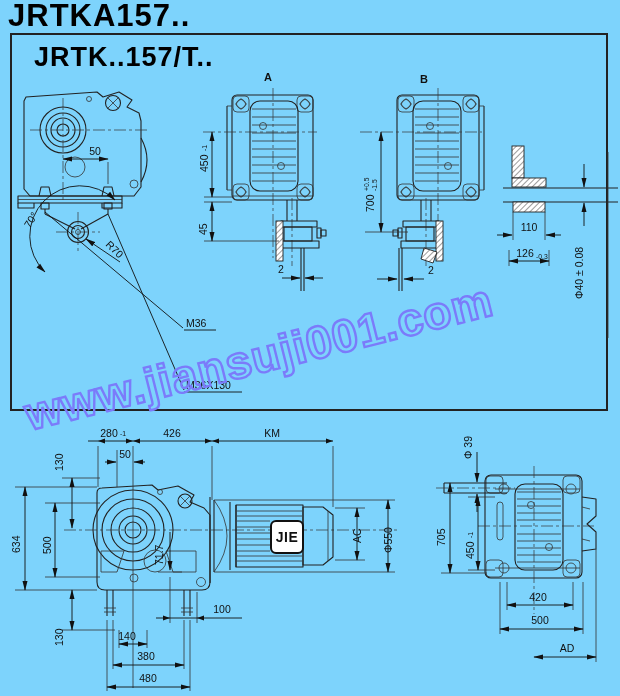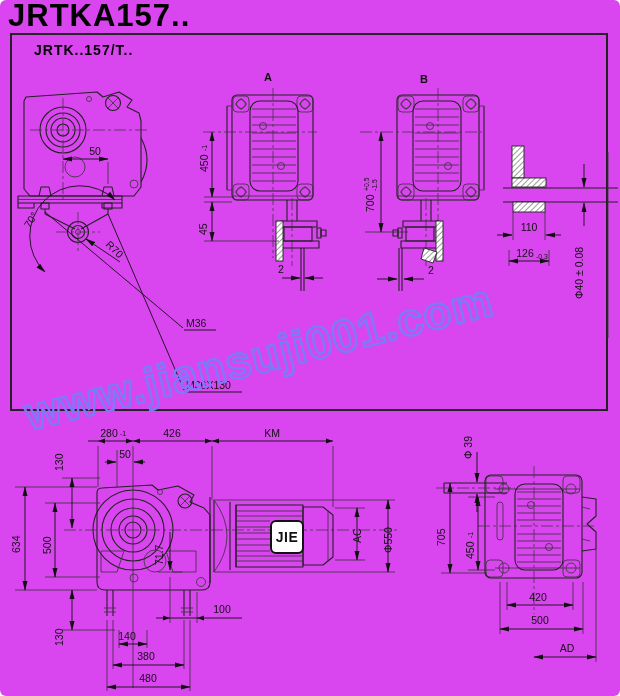--- a/index.html
+++ b/index.html
@@ -1,22 +1,22 @@
 <!DOCTYPE html>
 <html><head>
 <meta charset="utf-8">
 <style>
   html,body{margin:0;padding:0;background:#fff;}
-  .stage{position:relative;width:620px;height:696px;background:#d946ef;overflow:hidden;
-         font-family:"Liberation Sans",sans-serif;border-radius:6px;}
+  .stage{position:relative;width:620px;height:696px;background:#7dd3fc;overflow:hidden;
+         font-family:"Liberation Sans",sans-serif;}
   .page-title{position:absolute;left:8px;top:-2px;font-size:31px;font-weight:bold;
               letter-spacing:1px;color:#000;z-index:2;}
   .frame{position:absolute;left:10px;top:33px;width:598px;height:378px;
          border:2px solid #222;box-sizing:border-box;z-index:1;}
-  .sub-title{position:absolute;left:34px;top:42px;font-size:14px;font-weight:bold;
+  .sub-title{position:absolute;left:34px;top:42px;font-size:27px;font-weight:bold;
              letter-spacing:1px;color:#000;z-index:2;}
   svg.art{position:absolute;left:0;top:0;z-index:1;}
   .watermark{position:absolute;left:26px;top:388px;transform:rotate(-14deg);
              transform-origin:0 50%;font-weight:bold;font-size:46px;letter-spacing:1px;
              white-space:nowrap;color:transparent;-webkit-text-stroke:2.4px #7b7bfa;
              z-index:3;pointer-events:none;}
   text{font-family:"Liberation Sans",sans-serif;font-size:10.5px;fill:#111;}
   text.tol{font-size:6.8px;}
   text.vlab{font-size:11px;font-weight:bold;}
   text.logo{font-size:14px;font-weight:bold;letter-spacing:.5px;}

